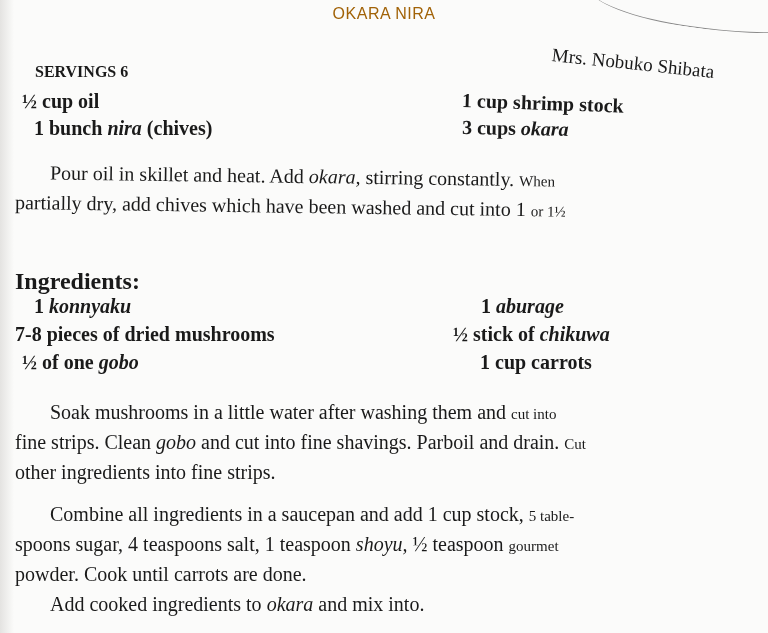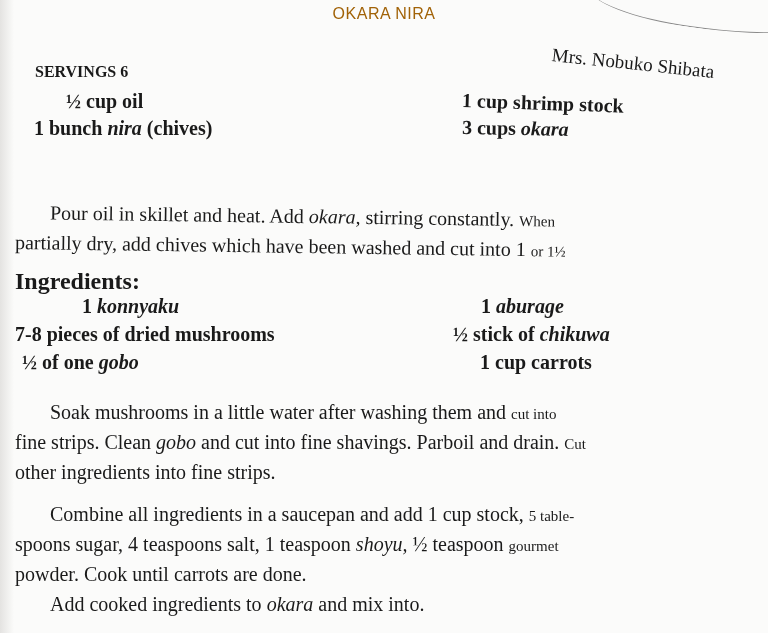--- a/index.html
+++ b/index.html
@@ -50,52 +50,52 @@
 </head>
 <body>
 
 <div class="page-shadow"></div>
 <div class="page-curl"></div>
 
 <div class="title">OKARA NIRA</div>
 <div class="author">Mrs. Nobuko Shibata</div>
 <div class="servings">SERVINGS 6</div>
 
-<div class="ing" style="top:90px;left:22px;margin-left:44px;">
+<div class="ing" style="top:90px;left:22px;">
   <span>½</span>
   <span>cup oil</span>
 </div>
 <div class="ing" style="top:117px;left:34px;">
   <span>1</span>
   <span>bunch</span>
   <i>nira</i>
   <span>(chives)</span>
 </div>
 <div class="ing" style="top:89px;left:462px;transform:rotate(2deg);transform-origin:left;">
   <span>1</span>
   <span>cup shrimp stock</span>
 </div>
 <div class="ing" style="top:116px;left:462px;transform:rotate(1deg);transform-origin:left;">
   <span>3</span>
   <span>cups</span>
   <i>okara</i>
 </div>
 
-<div class="para" style="top:158px;margin-top:40px;">
+<div class="para" style="top:158px;">
   <span class="line" style="padding-left:35px;transform:rotate(0.8deg);transform-origin:left;">
     <span>Pour oil in skillet and heat. Add </span><i>okara,</i><span> stirring constantly. </span><span class="small">When</span>
   </span>
   <span class="line" style="transform:rotate(0.8deg);transform-origin:left;">
     <span>partially dry, add chives which have been washed and cut into 1 </span><span class="small">or 1½</span>
   </span>
 </div>
 
 <div class="ing-heading">Ingredients:</div>
 
-<div class="ing" style="top:295px;left:34px;margin-left:48px;">
+<div class="ing" style="top:295px;left:34px;">
   <span>1</span>
   <i>konnyaku</i>
 </div>
 <div class="ing" style="top:323px;left:15px;">
   <span>7-8</span>
   <span>pieces of dried mushrooms</span>
 </div>
 <div class="ing" style="top:351px;left:22px;">
   <span>½</span>
   <span>of one</span>

